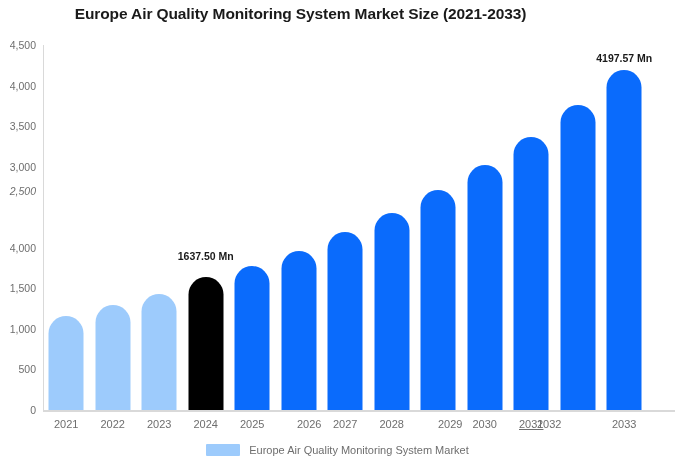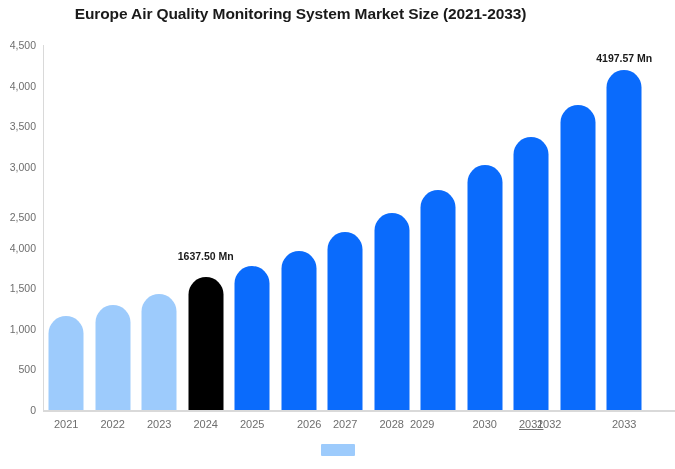--- a/index.html
+++ b/index.html
@@ -152,21 +152,21 @@
 
 <div id="chart-root">
 
   <div class="chart-title">Europe Air Quality Monitoring System Market Size (2021-2033)</div>
 
   <div class="y-axis">
       <div class="y-tick" style="top: 0px;">4,500</div>
       <div class="y-tick" style="top: 40.5556px; padding-left: 44px;">4,000</div>
       <div class="y-tick" style="top: 81.1111px;">3,500</div>
       <div class="y-tick" style="top: 121.667px;">3,000</div>
-      <div class="y-tick" style="top: 172px;">2,500</div>
+      <div class="y-tick" style="top: 146px; font-style: italic;">2,500</div>
       <div class="y-tick" style="top: 202.778px;">4,000</div>
       <div class="y-tick" style="top: 243.333px;">1,500</div>
       <div class="y-tick" style="top: 283.889px;">1,000</div>
       <div class="y-tick" style="top: 324.444px;">500</div>
       <div class="y-tick" style="top: 365px;">0</div>
     </div>
 
   <div class="plot-area"></div>
   <div class="baseline"></div>
 
@@ -216,24 +216,25 @@
 
   <div class="x-axis">
       <div class="x-tick" style="left: 0px;">2021</div>
       <div class="x-tick" style="left: 46.5px;">2022</div>
       <div class="x-tick" style="left: 93px;">2023</div>
       <div class="x-tick" style="left: 139.5px;">2024</div>
       <div class="x-tick" style="left: 186px;">2025</div>
       <div class="x-tick" style="left: 243px;">2026</div>
       <div class="x-tick" style="left: 279px;">2027</div>
       <div class="x-tick" style="left: 325.5px;">2028</div>
-      <div class="x-tick" style="left: 356px;">2029</div>
+      <div class="x-tick" style="left: 384px;">2029</div>
       <div class="x-tick" style="left: 418.5px;">2030</div>
       <div class="x-tick" style="left: 465px; text-decoration: underline;">2031</div>
       <div class="x-tick" style="left: 483px; text-align: center;">2032</div>
       <div class="x-tick" style="left: 558px;">2033</div>
     </div>
 
   <div class="legend">
     <span class="legend-swatch"></span>
+    <span class="legend-label">Europe Air Quality Monitoring System Market</span>
   </div>
 
 </div>
 
 </body></html>

